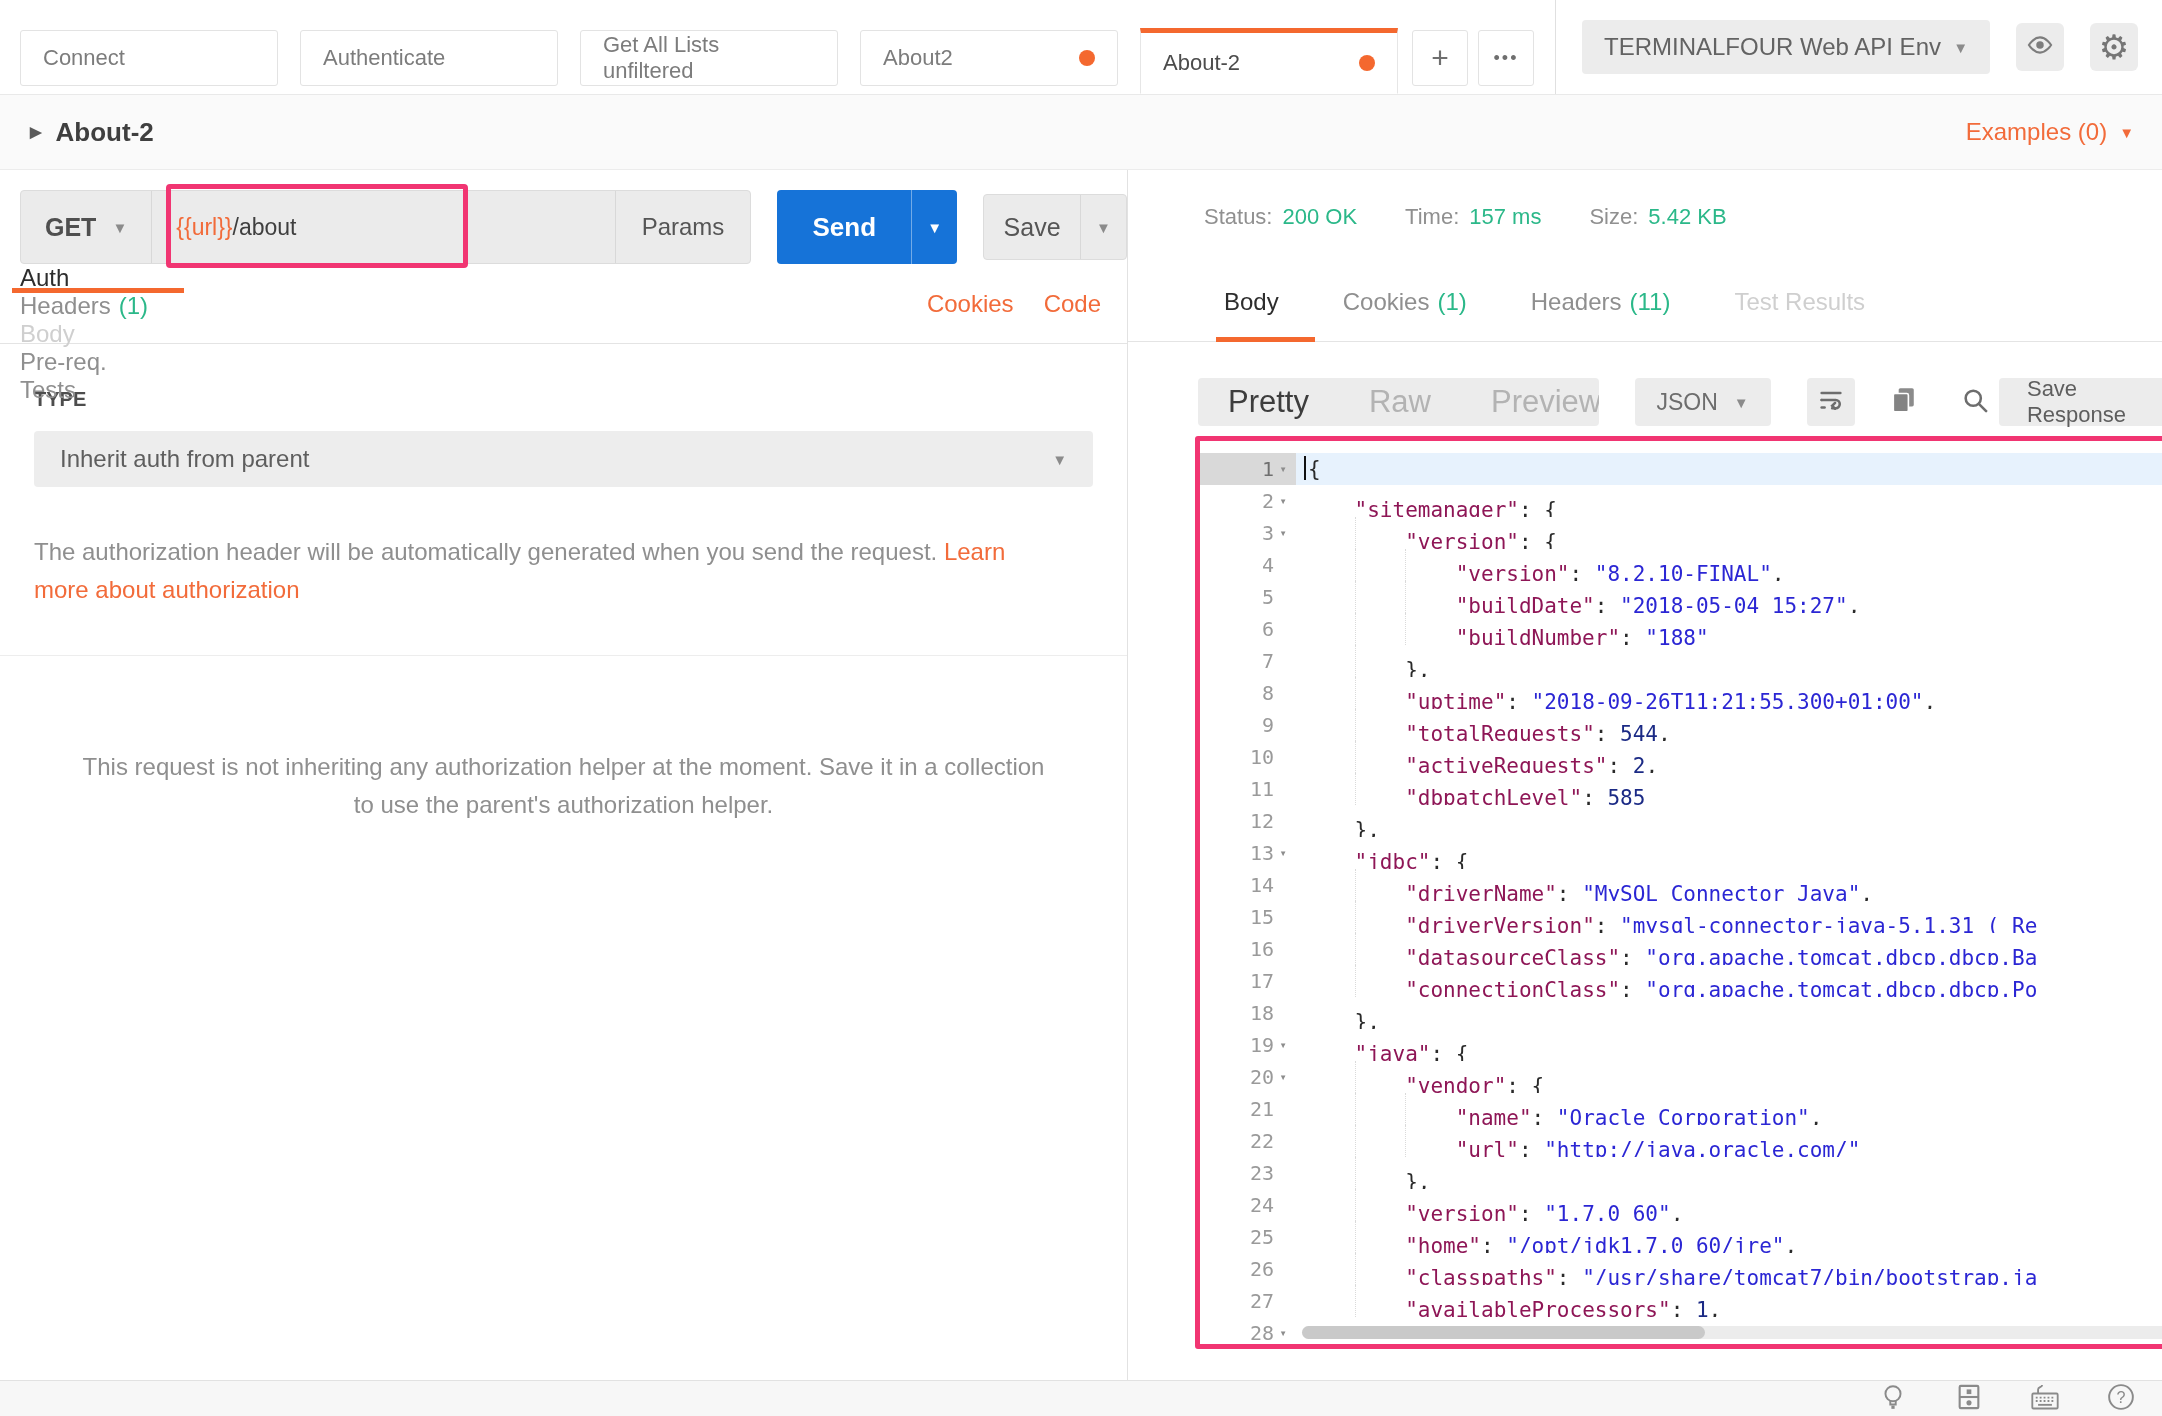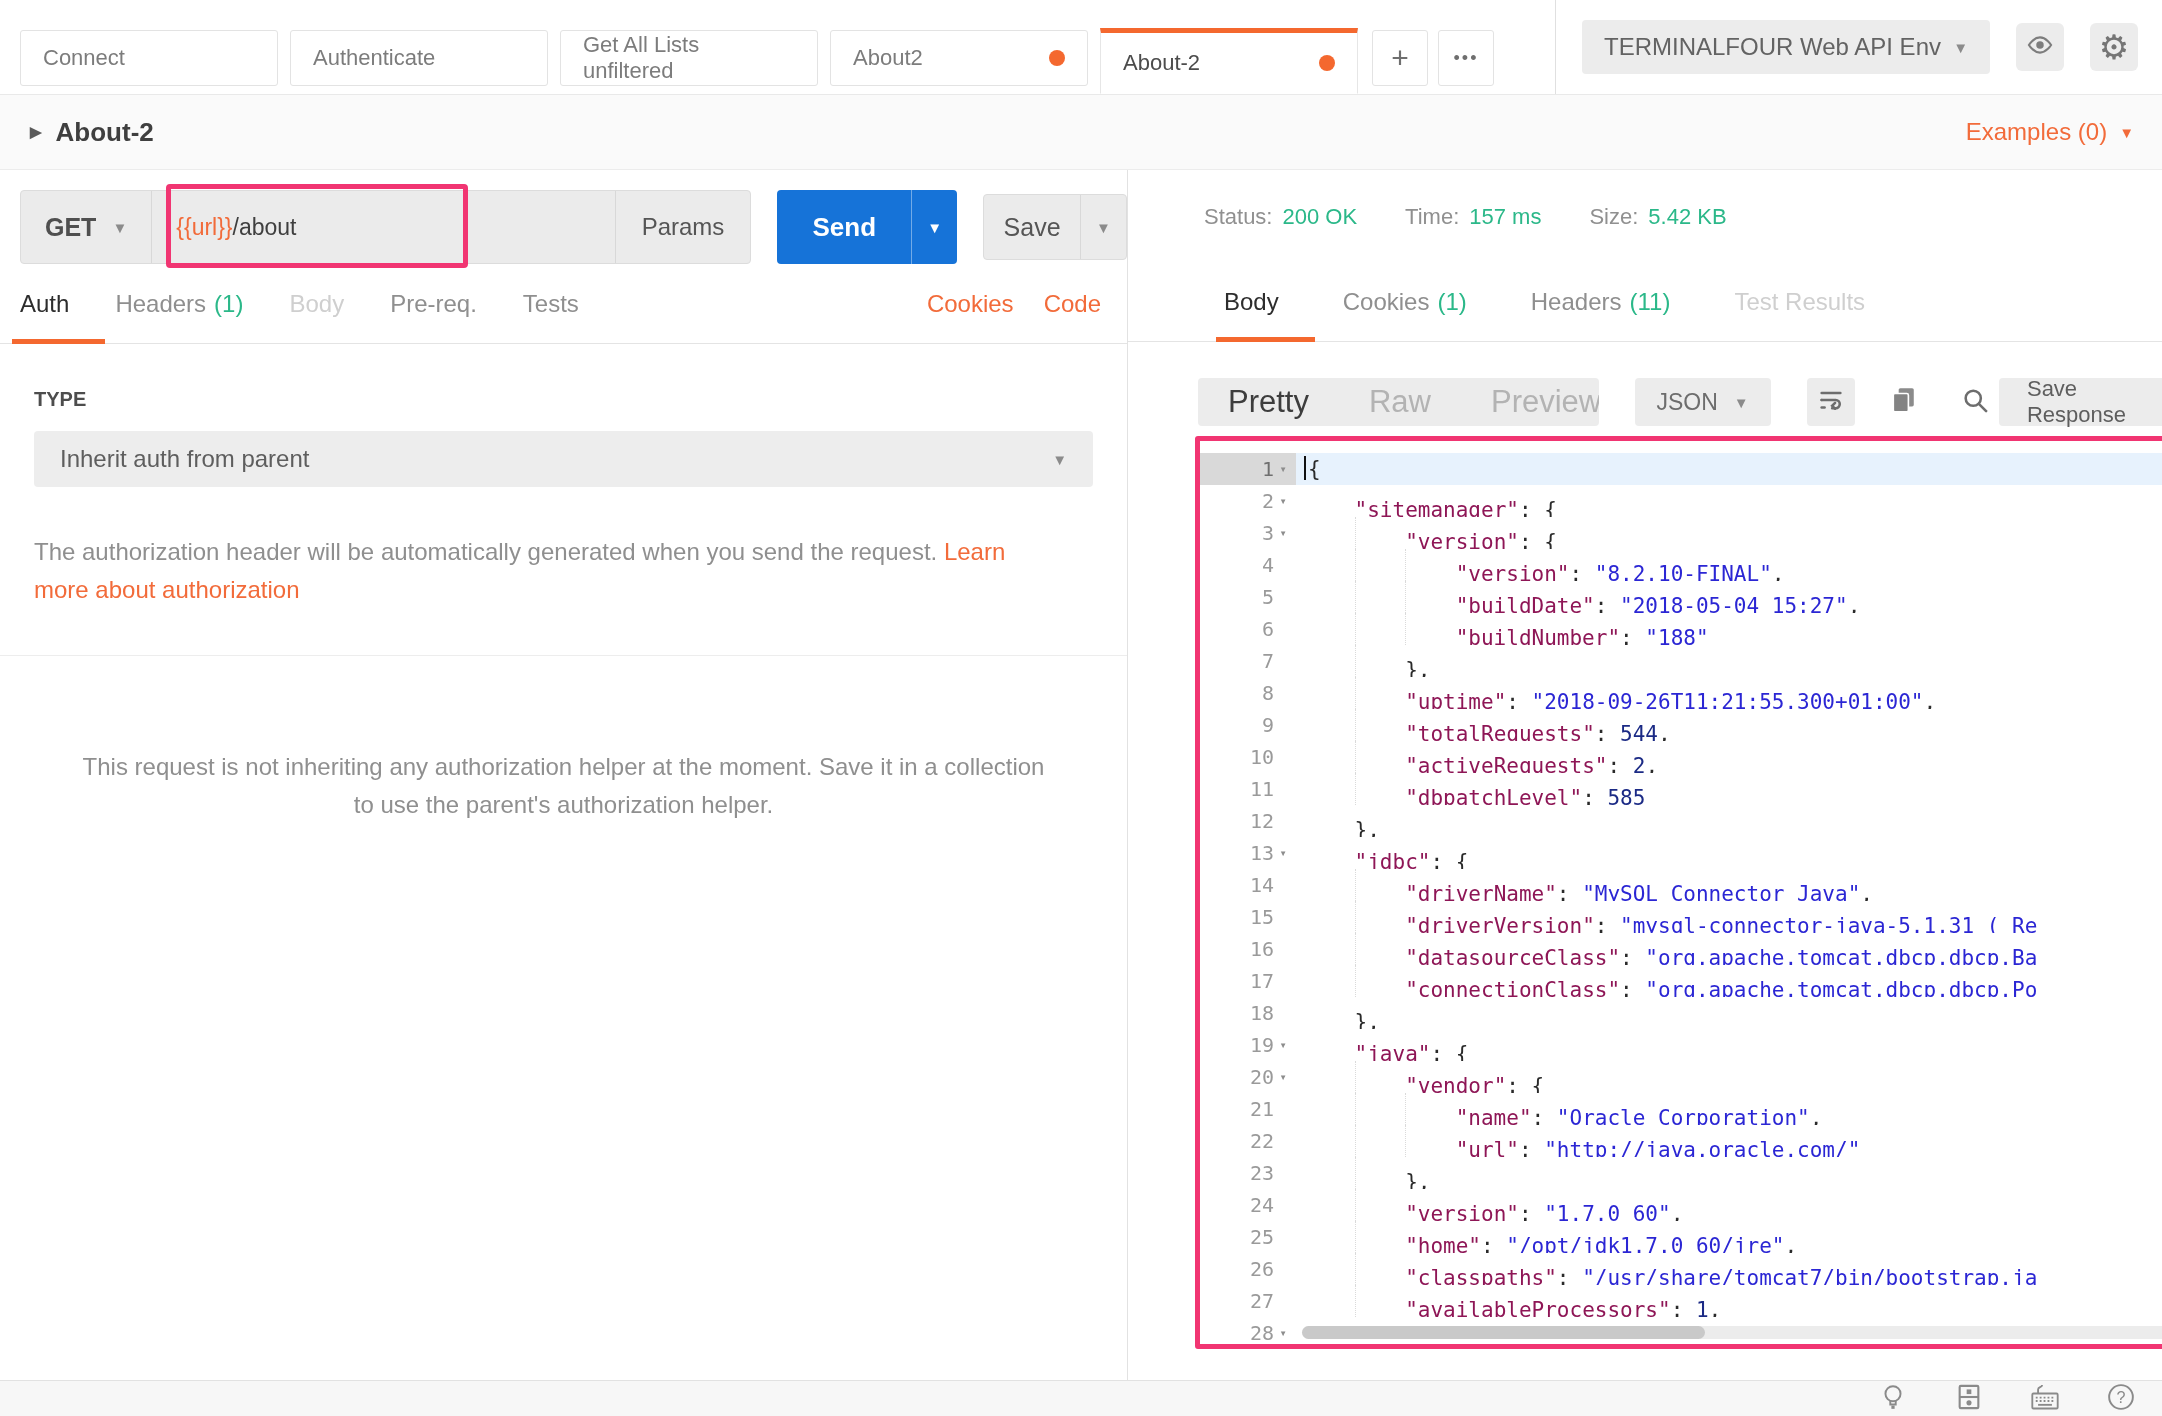--- a/index.html
+++ b/index.html
@@ -4,21 +4,21 @@
 <style>
   html,body{margin:0;padding:0;background:#fff;}
   .app{position:relative;width:2162px;height:1416px;background:#fff;overflow:hidden;
        font-family:"Liberation Sans",sans-serif;color:#4a4a4a;box-sizing:border-box;}
   *{box-sizing:border-box;}
 
   
   .topbar{display:flex;height:94px;background:#fff;}
   .tabstrip{flex:0 0 1556px;display:flex;align-items:flex-end;padding-left:20px;
             border-right:1px solid #e0e0e0;}
-  .tabs{display:flex;align-items:flex-end;gap:12px;}
+  .tabs{display:flex;align-items:flex-end;gap:22px;}
   .tab{display:flex;align-items:center;justify-content:space-between;width:258px;height:56px;
        margin-bottom:8px;border:1px solid #e3e3e3;border-radius:3px;background:#fff;
        color:#7c7c7c;font-size:22px;padding:0 22px;cursor:pointer;}
   .tab.active{height:66px;margin-bottom:0;border-radius:0;border:1px solid #e6e6e6;
        border-bottom:1px solid #fff;border-top:5px solid #f4682f;color:#4c4c4c;}
   .dot{width:16px;height:16px;border-radius:50%;background:#f4682f;flex:0 0 16px;}
   .tabbtn{display:flex;align-items:center;justify-content:center;width:56px;height:56px;
        margin-bottom:8px;border:1px solid #e3e3e3;border-radius:3px;background:#fff;
        color:#6f6f6f;font-size:30px;cursor:pointer;}
   .tabbtn.more{font-size:18px;letter-spacing:2px;}
@@ -228,21 +228,21 @@
         </div>
         <div class="savegroup">
           <div class="savebtn">Save</div>
           <div class="savecaret">
             <span class="caret">▼</span>
           </div>
         </div>
       </div>
 
       <div class="subtabs">
-        <div style="display:flex;height:100%;">
+        <div style="display:flex;height:100%;flex-direction:column;">
             <div class="subtab active">
               <span>Auth</span>
             </div>
             <div class="subtab">
               <span>Headers</span>
               <span class="cnt">(1)</span>
             </div>
             <div class="subtab muted">
               <span>Body</span>
             </div>

